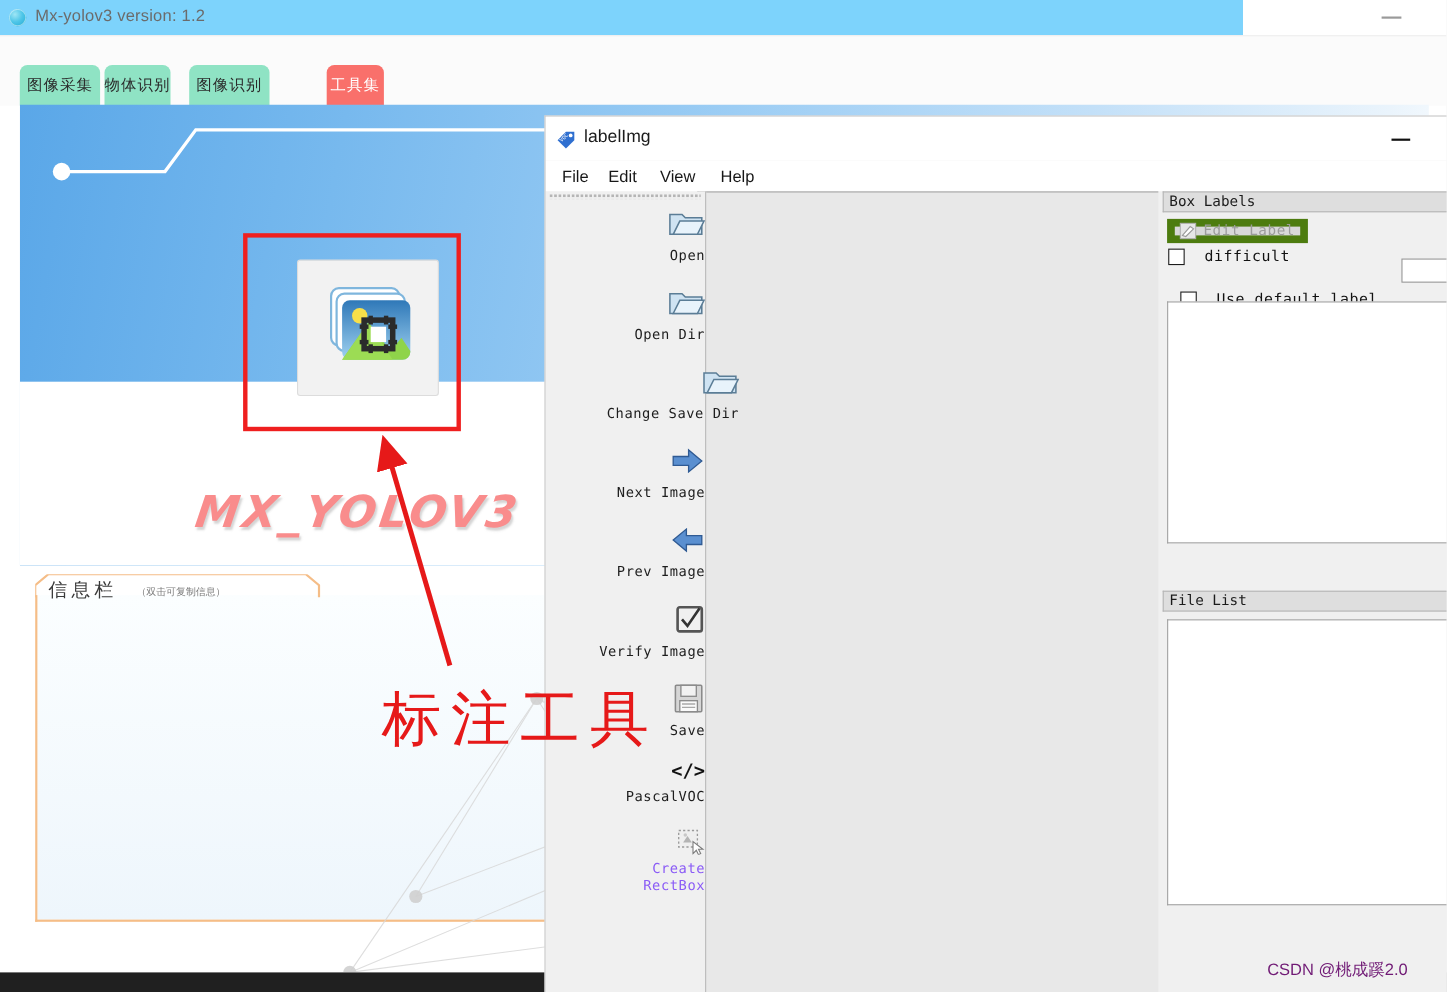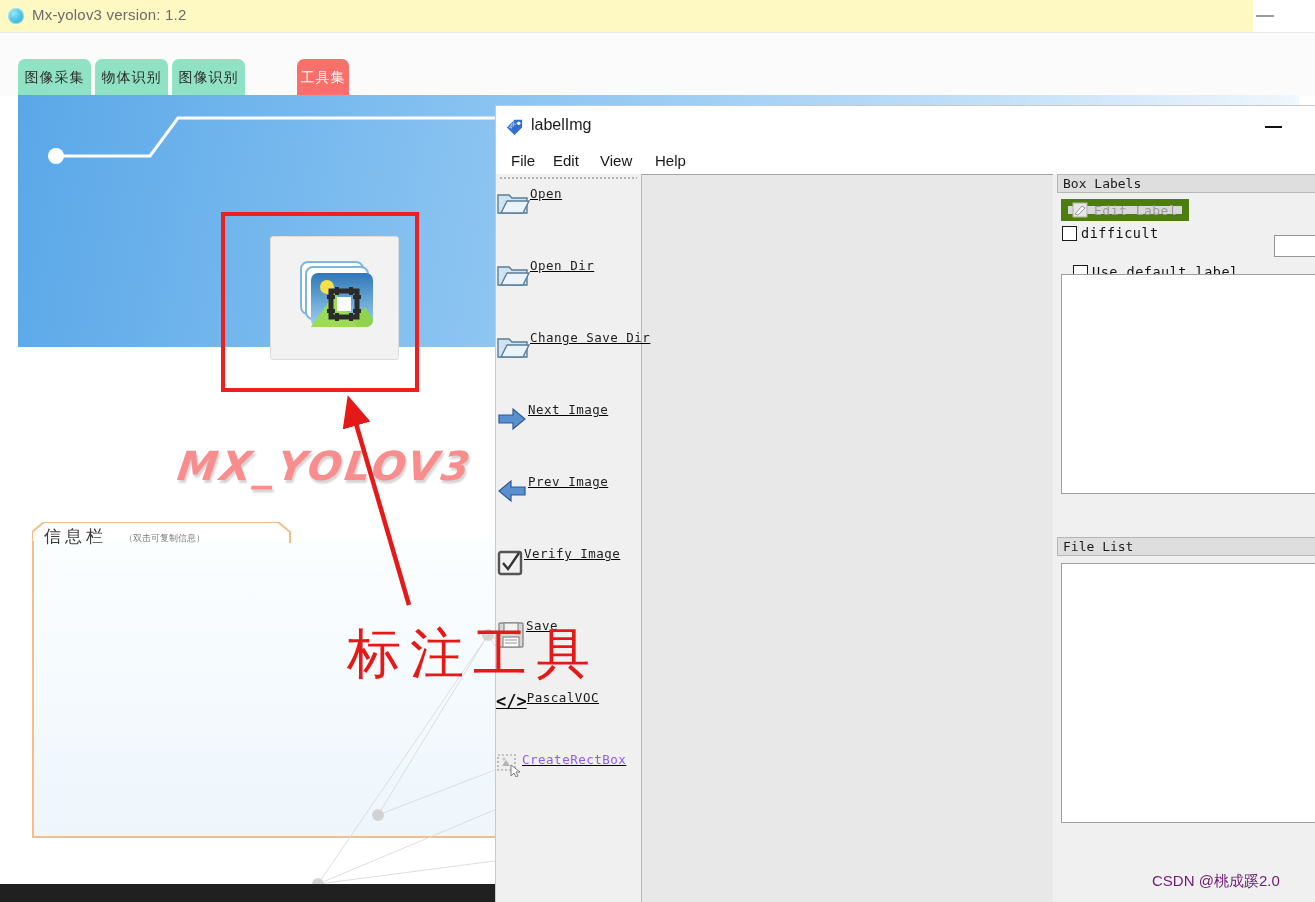--- a/index.html
+++ b/index.html
@@ -7,21 +7,21 @@
     width:1315px;height:902px;overflow:hidden;
     background:#ffffff;
     font-family:"Liberation Sans",sans-serif;
     position:relative;
   }
   .root{position:relative;width:1315px;height:902px;overflow:hidden;}
 
   
   #mx-window{position:absolute;left:0;top:0;width:1315px;height:902px;background:#fff;}
 
-  #mx-titlebar{position:absolute;left:0;top:0;width:1253px;height:32px;background:#fef9c3;}
+  #mx-titlebar{position:absolute;left:0;top:0;width:1130px;height:32px;background:#7dd3fc;}
   #mx-app-icon{position:absolute;left:8px;top:8px;width:16px;height:16px;border-radius:50%;
     background:radial-gradient(circle at 35% 32%, #9fe6f5 0%, #4fc6e8 45%, #1ea7d0 100%);
     box-shadow:inset 0 0 0 1px rgba(255,255,255,.45);}
   #mx-title-text{position:absolute;left:32px;top:6px;font-size:15px;color:#6b6b6b;
     letter-spacing:.2px;white-space:nowrap;}
   #mx-min-btn{position:absolute;left:1252px;top:6px;width:26px;height:20px;cursor:default;}
   #mx-min-btn .bar{position:absolute;left:4px;top:9px;width:18px;height:2px;background:#9a9a9a;}
 
   #mx-tabstrip{position:absolute;left:0;top:32px;width:1315px;height:63px;background:#fbfbfb;
     border-top:1px solid #ededed;}
@@ -81,41 +81,41 @@
 
   #li-menubar{position:absolute;left:0;top:40px;width:820px;height:28px;background:#ffffff;padding-left:24px;}
   .li-menu{position:absolute;top:3px;height:22px;padding:0 7px;font-size:15px;color:#171717;
     display:flex;align-items:center;cursor:default;}
 
   #li-toolbar{position:absolute;left:0;top:68px;width:145px;height:729px;background:#f0f0f0;
     border-right:1px solid #b9b9b9;}
   #li-toolbar .grip{position:absolute;left:3px;top:2px;width:138px;height:5px;
     background-image:radial-gradient(#b5b5b5 40%, transparent 41%);
     background-size:4px 4px;}
-  .tb-item{position:absolute;left:0;width:145px;display:flex;
-    align-items:flex-start;cursor:default;text-decoration:underline;}
+  .tb-item{position:absolute;left:0;width:145px;display:flex;flex-direction:column;
+    align-items:flex-end;cursor:default;}
   .tb-label{font-family:"DejaVu Sans Mono","Liberation Mono",monospace;font-size:12.5px;color:#1d1d1d;
     letter-spacing:.5px;line-height:15px;text-align:center;white-space:nowrap;}
   .tb-label.disabled{color:#8b5cf6;}
   .tb-ico{height:34px;display:flex;align-items:center;justify-content:center;margin-bottom:4px;}
 
   #li-canvas{position:absolute;left:146px;top:68px;width:768px;height:729px;background:#f0f0f0;}
   #li-canvas-inner{position:absolute;left:-8px;top:0px;width:418px;height:729px;
     background:#e8e8e8;border:1px solid #a6a6a6;border-right:none;}
 
   
   #li-dock{position:absolute;left:560px;top:68px;width:260px;height:729px;background:#f0f0f0;}
   .dock-title{position:absolute;left:1px;width:259px;height:19px;background:#dedede;
     border:1px solid #b6b6b6;border-right:none;
     font-family:"DejaVu Sans Mono","Liberation Mono",monospace;font-size:13px;color:#1b1b1b;
     display:flex;align-items:center;padding-left:5px;box-sizing:border-box;}
   #edit-label-btn{position:absolute;left:5px;top:25px;width:128px;height:22px;background:#d8d8d8;
     border:7px solid #4d7c0f;display:flex;align-items:center;gap:6px;padding-left:4px;box-sizing:border-box;cursor:default;}
   #edit-label-btn .txt{font-family:"DejaVu Sans Mono","Liberation Mono",monospace;font-size:13px;color:#9c9c9c;letter-spacing:.5px;}
-  .cbrow{position:absolute;display:flex;align-items:center;gap:4px;cursor:default;}
+  .cbrow{position:absolute;display:flex;align-items:center;gap:18px;cursor:default;}
   .cbox{width:15px;height:15px;border:1.5px solid #1c1c1c;background:#fff;box-sizing:border-box;}
   .cbtxt{font-family:"DejaVu Sans Mono","Liberation Mono",monospace;font-size:13.5px;color:#121212;letter-spacing:.5px;white-space:nowrap;}
   #default-label-input{position:absolute;left:218px;top:61px;width:120px;height:22px;background:#fff;
     border:1px solid #949494;box-sizing:border-box;font-family:"DejaVu Sans Mono","Liberation Mono",monospace;
     font-size:13px;padding:0 3px;outline:none;}
   #label-list{position:absolute;left:5px;top:100px;width:255px;height:220px;background:#fff;
     border:1px solid #a0a0a0;border-right:none;box-sizing:border-box;}
   #file-list{position:absolute;left:5px;top:389px;width:255px;height:260px;background:#fff;
     border:1px solid #a0a0a0;border-right:none;box-sizing:border-box;}
 
@@ -134,21 +134,21 @@
       <div id="mx-title-text">Mx-yolov3 version:  1.2</div>
       <div id="mx-min-btn">
         <div class="bar"></div>
       </div>
     </div>
 
     <div id="mx-tabstrip">
       <div class="mx-tab green" style="left:18px;width:73px;">
         <span>图像采集</span>
       </div>
-      <div class="mx-tab green" style="left:95px;width:73px;">
+      <div class="mx-tab green" style="left:95px;width:60px;">
         <span>物体识别</span>
       </div>
       <div class="mx-tab green" style="left:172px;width:73px;">
         <span>图像识别</span>
       </div>
       <div class="mx-tab active" style="left:249px;width:52px;">
         <span>工具集</span>
       </div>
     </div>
 
@@ -310,21 +310,21 @@
       <div class="tb-item" style="top:84px;">
         <div class="tb-ico">
           <svg width="34" height="28" viewBox="0 0 34 28">
             <path d="M2 6 L13 6 L16 9 L31 9 L31 24 L2 24 Z" fill="#cfe3f2" stroke="#5b7d96" stroke-width="1.4"></path>
             <path d="M5 24 L11 12 L33 12 L27 24 Z" fill="#e8f3fb" stroke="#5b7d96" stroke-width="1.4"></path>
           </svg>
         </div>
         <div class="tb-label">Open Dir</div>
       </div>
 
-      <div class="tb-item" style="top:156px;">
+      <div class="tb-item" style="top:156px;padding-left:31px;">
         <div class="tb-ico">
           <svg width="34" height="28" viewBox="0 0 34 28">
             <path d="M2 6 L13 6 L16 9 L31 9 L31 24 L2 24 Z" fill="#cfe3f2" stroke="#5b7d96" stroke-width="1.4"></path>
             <path d="M5 24 L11 12 L33 12 L27 24 Z" fill="#e8f3fb" stroke="#5b7d96" stroke-width="1.4"></path>
           </svg>
         </div>
         <div class="tb-label">Change Save Dir</div>
       </div>
 
       <div class="tb-item" style="top:228px;">

